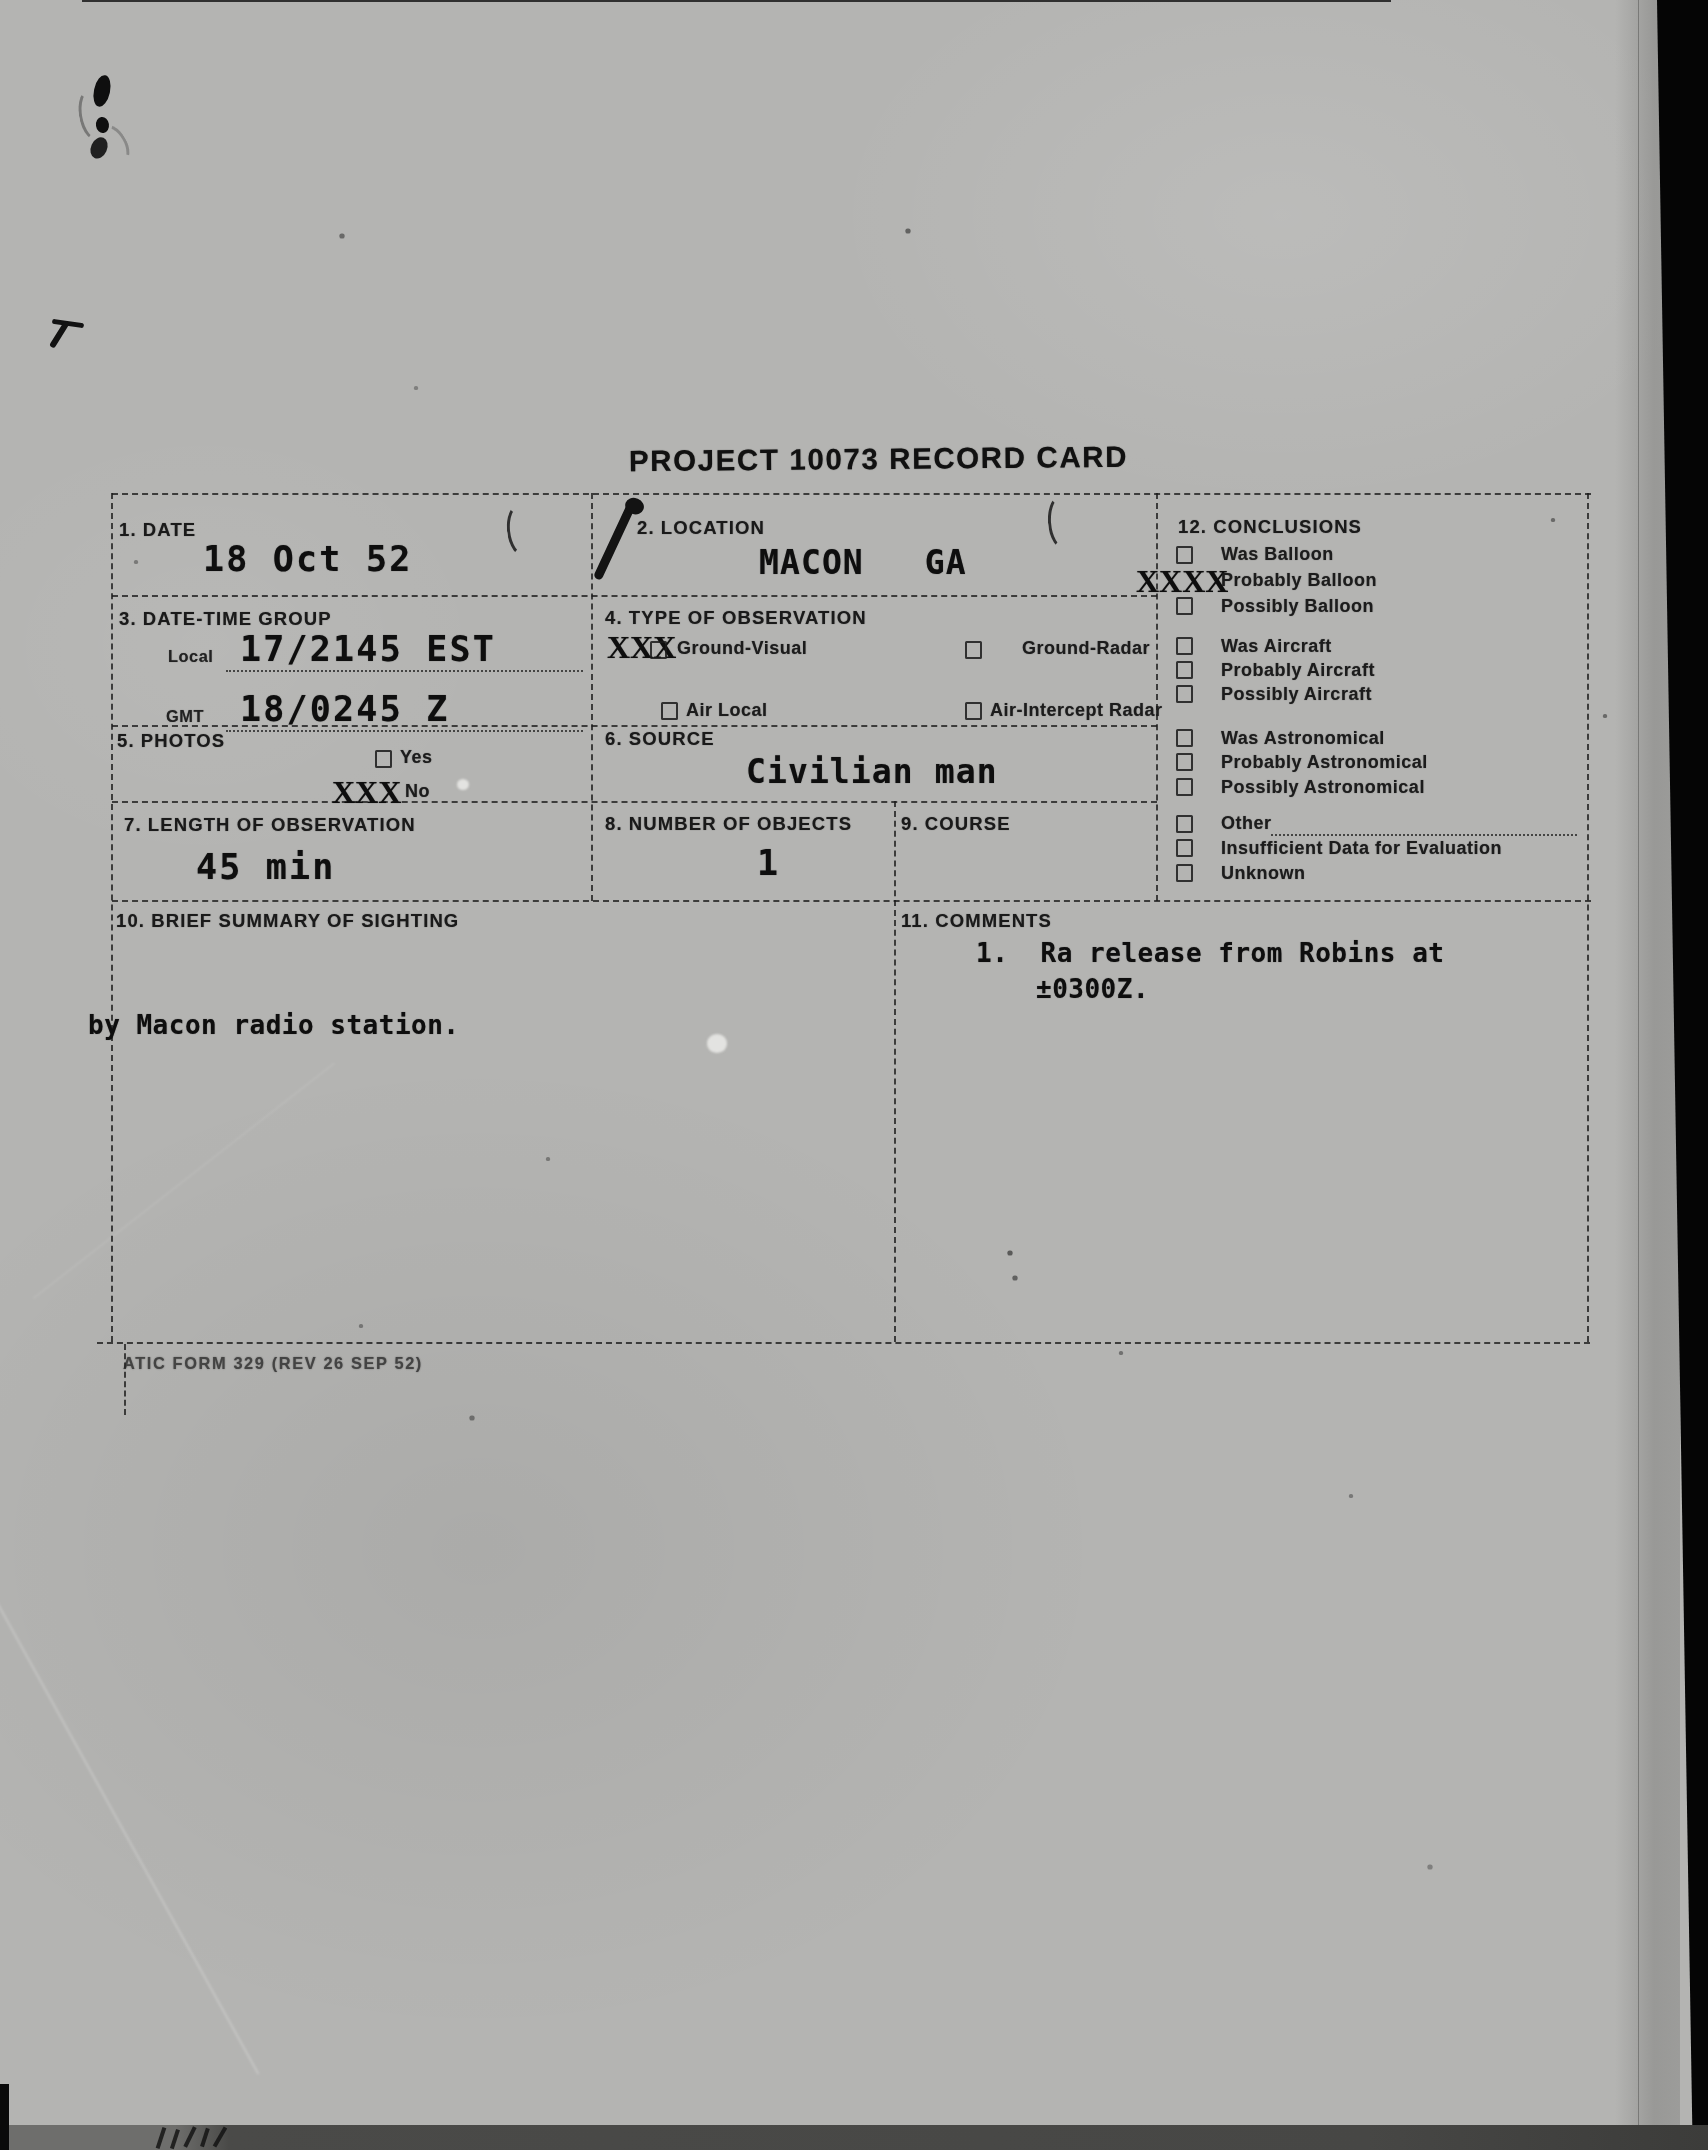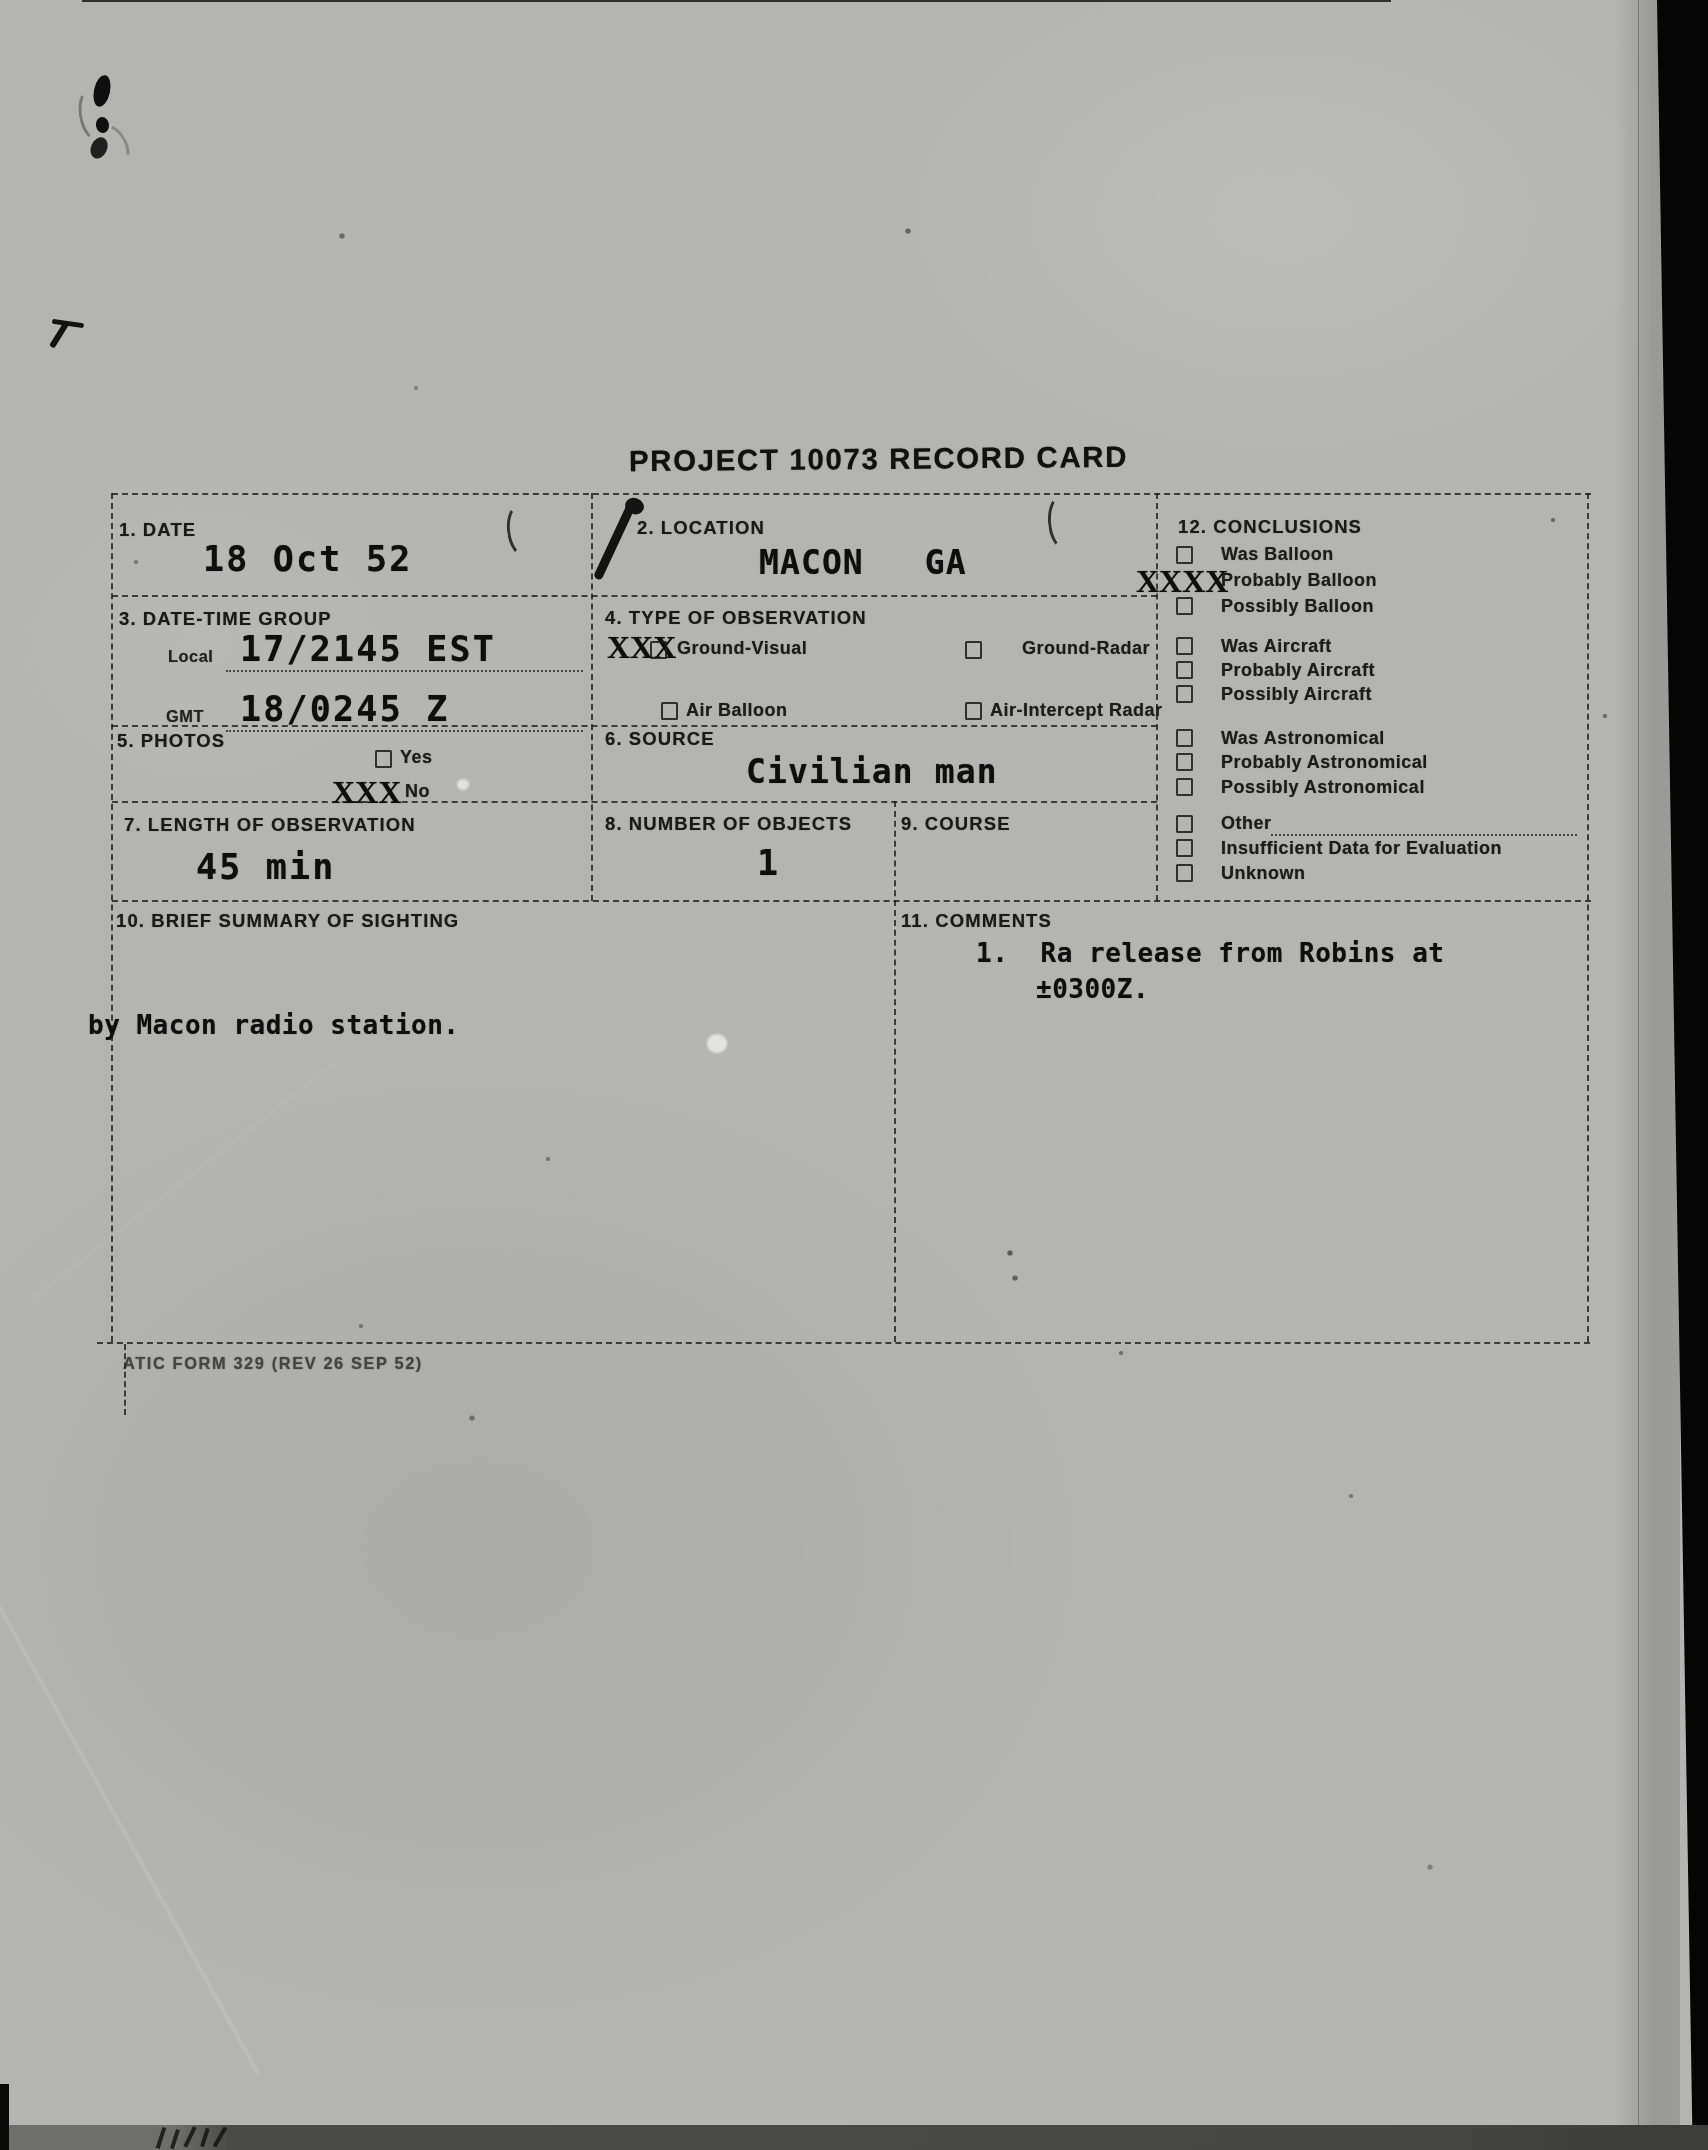--- a/index.html
+++ b/index.html
@@ -179,21 +179,21 @@
   <div class="tw tw64" style="left:240px;top:689px;">18/0245 Z</div>
   <div class="dotl" id="u-gmt"></div>
 
   <div class="lab" style="left:605px;top:607px;">4. TYPE OF OBSERVATION</div>
   <div class="tw twx" style="left:607px;top:629px;">XXX</div>
   <div class="cb" style="left:650px;top:641px;"></div>
   <div class="opt" style="left:677px;top:638px;">Ground-Visual</div>
   <div class="cb" style="left:965px;top:641px;"></div>
   <div class="opt" style="left:1022px;top:638px;">Ground-Radar</div>
   <div class="cb" style="left:661px;top:702px;"></div>
-  <div class="opt" style="left:686px;top:700px;">Air Balloon</div>
+  <div class="opt" style="left:686px;top:700px;">Air Local</div>
   <div class="cb" style="left:965px;top:702px;"></div>
   <div class="opt" style="left:990px;top:700px;">Air-Intercept Radar</div>
 
   <div class="lab" style="left:117px;top:730px;">5. PHOTOS</div>
   <div class="cb" style="left:375px;top:750px;"></div>
   <div class="opt" style="left:400px;top:747px;">Yes</div>
   <div class="tw twx" style="left:332px;top:774px;">XXX</div>
   <div class="opt" style="left:405px;top:781px;">No</div>
 
   <div class="lab" style="left:605px;top:728px;">6. SOURCE</div>

